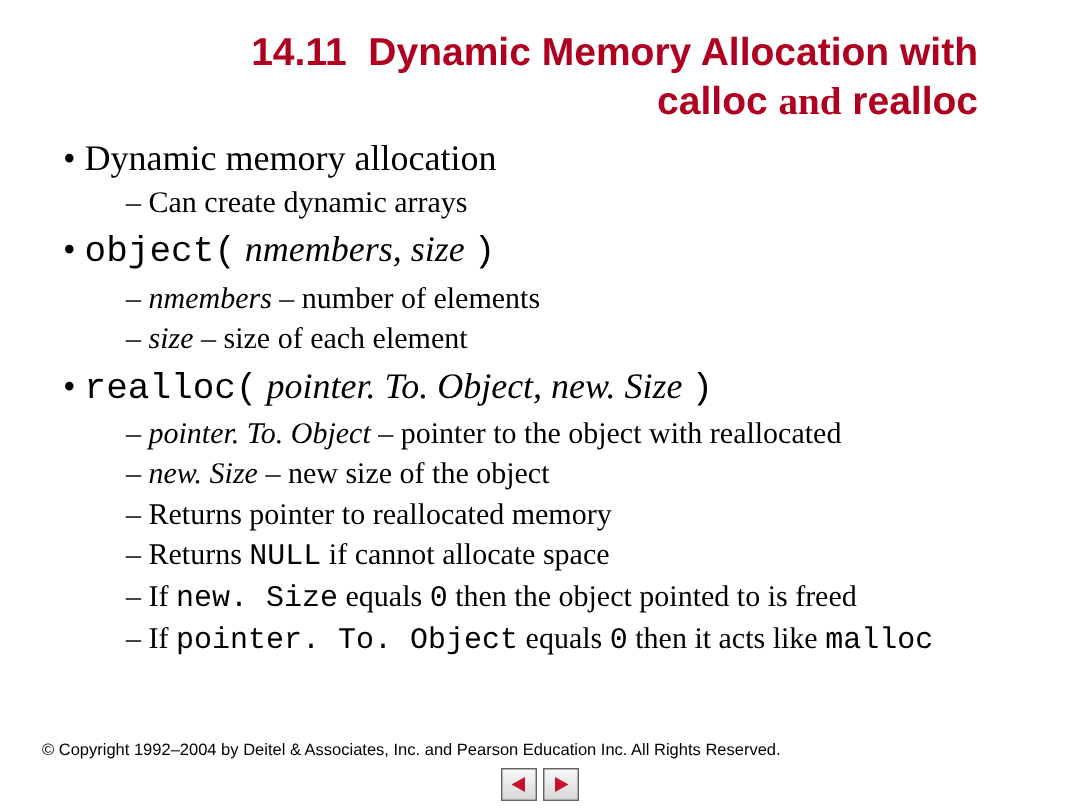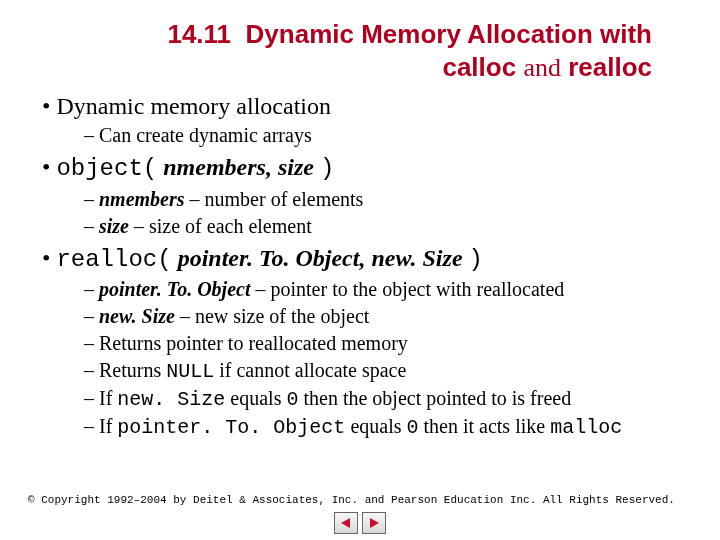--- a/index.html
+++ b/index.html
@@ -15,48 +15,48 @@
   .title {
     text-align: right;
     font-weight: bold;
     color: #b00020;
     font-size: 26px;
     line-height: 1.25;
     margin: 0 40px 6px 40px;
     font-family: Arial, Helvetica, sans-serif;
   }
   .title .code { font-family: Liberation Sans, sans-serif; }
-  .title .and { font-family: "Times New Roman", serif; font-weight: normal; }
+  .title .and { font-family: "Times New Roman", serif; font-weight: bold; }
   ul.top {
     list-style: none;
     font-size: 24px;
     line-height: 1.35;
   }
   ul.top > li { margin-bottom: 2px; }
   ul.top > li::before {
     content: "• ";
     margin-left: 14px;
   }
   ul.sub {
     list-style: none;
     font-size: 20px;
     margin-left: 56px;
     line-height: 1.35;
   }
   ul.sub > li::before {
     content: "– ";
   }
   .mono { font-family: "Courier New", Courier, monospace; }
-  .ital { font-style: italic; font-weight: bold; }
+  .ital { font-style: italic; }
   .footer {
     position: absolute;
     left: 28px;
     bottom: 34px;
     font-size: 11px;
-    font-family: Liberation Mono, monospace;
+    font-family: Liberation Sans, sans-serif;
   }
   .nav {
     position: absolute;
     bottom: 6px;
     left: 50%;
     transform: translateX(-50%);
     display: flex;
     gap: 4px;
   }
   .navbtn {

